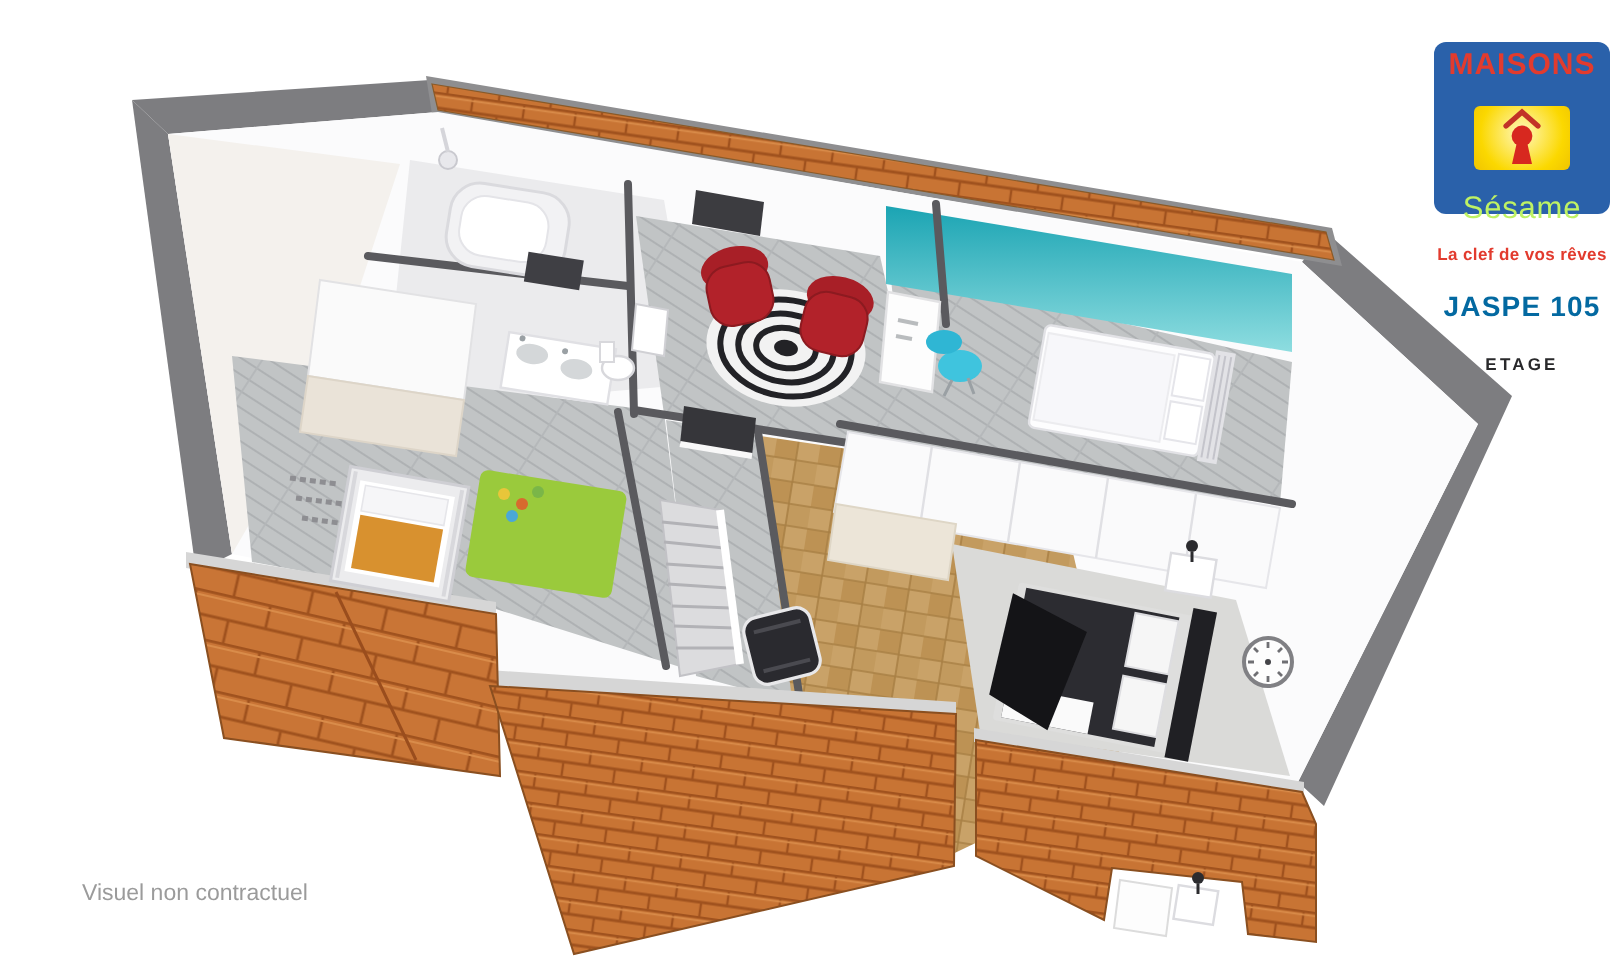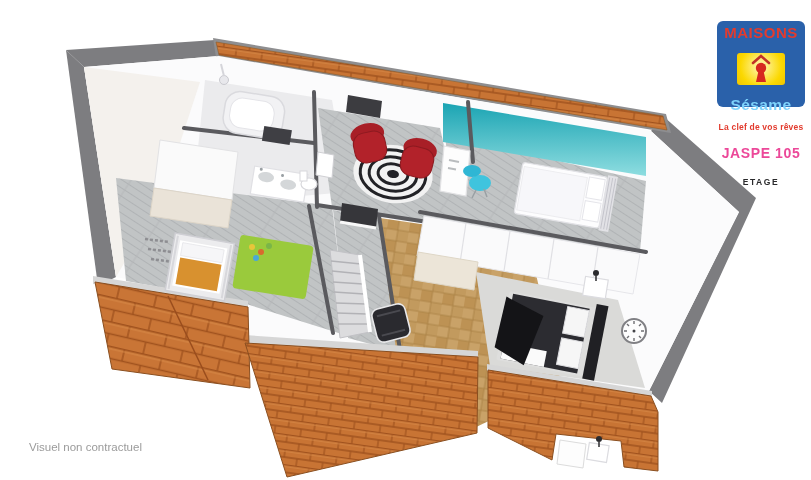--- a/index.html
+++ b/index.html
@@ -8,26 +8,26 @@
   #plan-svg{position:absolute;left:0;top:0;}
   
   .logo-wrap{position:absolute;top:21px;right:5px;width:90px;text-align:center;}
   .logo-square{width:88px;height:86px;margin:0 auto;background:#2a61aa;border-radius:6px;
                display:flex;flex-direction:column;align-items:center;justify-content:flex-start;
                box-sizing:border-box;padding-top:3px;gap:10px;}
   .logo-name{color:#e23b2e;font-weight:bold;font-size:15px;letter-spacing:.5px;line-height:17px;}
   .logo-key{width:48px;height:44px;margin:2px auto 1px;border-radius:3px;
             background:radial-gradient(circle at 50% 42%, #fff8bd 0%, #fbd800 68%, #f0c400 100%);
             display:flex;align-items:center;justify-content:center;}
-  .logo-sub{color:#7dd3fc;font-weight:bold;font-size:15.5px;letter-spacing:.4px;line-height:17px;}
+  .logo-sub{color:#bef264;font-weight:normal;font-size:15.5px;letter-spacing:.4px;line-height:17px;}
   .logo-tagline{color:#e23b2e;font-size:8.5px;font-weight:bold;margin-top:15px;letter-spacing:.2px;}
-  .plan-title{margin-top:13px;color:#ec4899;font-weight:bold;font-size:14px;letter-spacing:.6px;}
+  .plan-title{margin-top:13px;color:#0369a1;font-weight:bold;font-size:14px;letter-spacing:.6px;}
   .plan-subtitle{color:#29292b;font-weight:bold;font-size:8.5px;letter-spacing:1.6px;margin-top:16px;}
   
-  .caption{position:absolute;left:29px;top:441px;color:#9b9b9b;font-size:11.5px;}
+  .caption{position:absolute;left:41px;top:441px;color:#9b9b9b;font-size:11.5px;}
 </style>
 </head>
 <body>
 
 <div id="stage">
 
   <svg id="plan-svg" width="811" height="480" viewBox="0 0 811 480">
     <defs>
       <pattern id="tiles" width="26" height="15" patternUnits="userSpaceOnUse" patternTransform="rotate(8)">
         <rect width="26" height="15" fill="#c87434"></rect>

